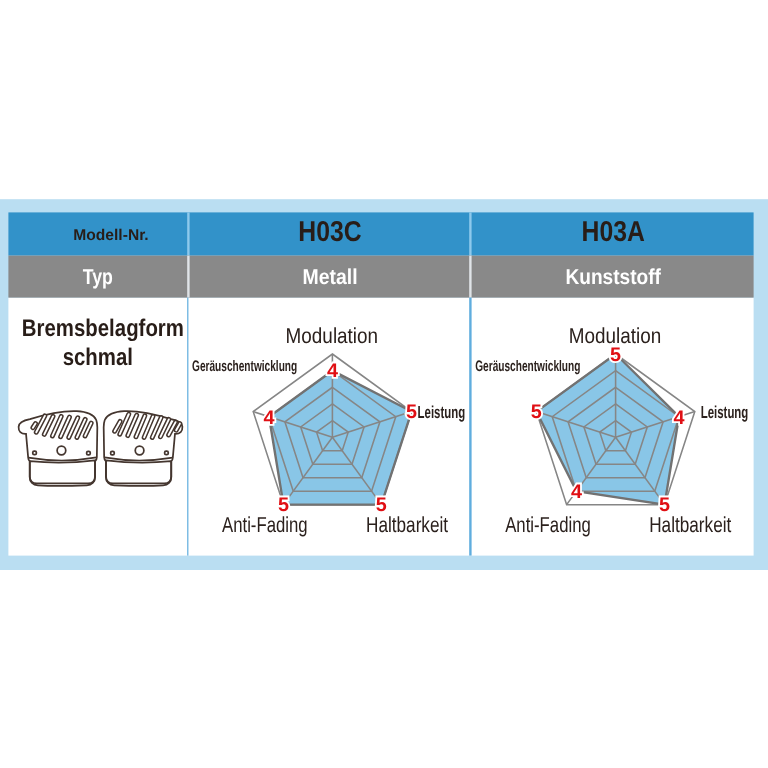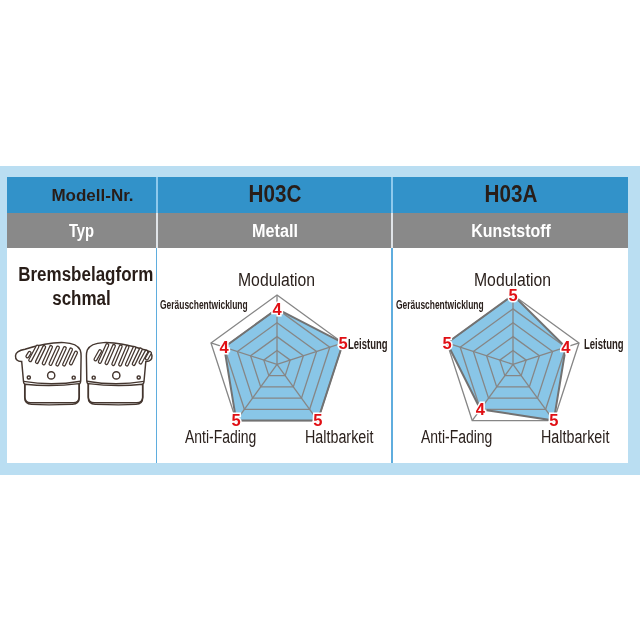--- a/index.html
+++ b/index.html
@@ -20,21 +20,21 @@
   <div class="abs" style="left:155.5px;top:177px;width:2px;height:36px;background:#8ec9ec;"></div>
   <div class="abs" style="left:391px;top:177px;width:2px;height:36px;background:#8ec9ec;"></div>
 
   <div class="abs" style="left:7px;top:213px;width:621px;height:35px;background:#898989;"></div>
   <div class="abs" style="left:155.5px;top:213px;width:2px;height:35px;background:#e0e4e8;"></div>
   <div class="abs" style="left:391px;top:213px;width:2px;height:35px;background:#e0e4e8;"></div>
 
   <div class="abs" style="left:155.8px;top:248px;width:1.6px;height:214.5px;background:#5fadde;"></div>
   <div class="abs" style="left:391.3px;top:248px;width:1.6px;height:214.5px;background:#5fadde;"></div>
 
-  <div class="abs hdrtxt" style="left:7px;top:186.5px;width:171px;font-size:17px;line-height:17px;">Modell-Nr.</div>
+  <div class="abs hdrtxt" style="left:7px;top:186.5px;width:171px;font-size:13px;line-height:17px;">Modell-Nr.</div>
   <div class="abs hdrtxt" style="left:158px;top:182px;width:234px;font-size:24px;line-height:24px;transform:scaleX(0.86);">H03C</div>
   <div class="abs hdrtxt" style="left:394px;top:182px;width:234px;font-size:24px;line-height:24px;transform:scaleX(0.86);">H03A</div>
 
   <div class="abs whtxt" style="left:7px;top:221.6px;width:149px;font-size:18px;line-height:18px;transform:scaleX(0.82);">Typ</div>
   <div class="abs whtxt" style="left:158px;top:221.6px;width:234px;font-size:18px;line-height:18px;transform:scaleX(0.9);">Metall</div>
   <div class="abs whtxt" style="left:394px;top:221.6px;width:234px;font-size:18px;line-height:18px;transform:scaleX(0.885);">Kunststoff</div>
 
   <div class="abs hdrtxt" style="left:7px;top:263px;width:149px;font-size:20px;line-height:23.5px;transform:scaleX(0.85);">Bremsbelagform<br>schmal</div>
 
   <svg class="abs" style="left:14px;top:341px;" width="142" height="66" viewBox="0 0 142 66">

